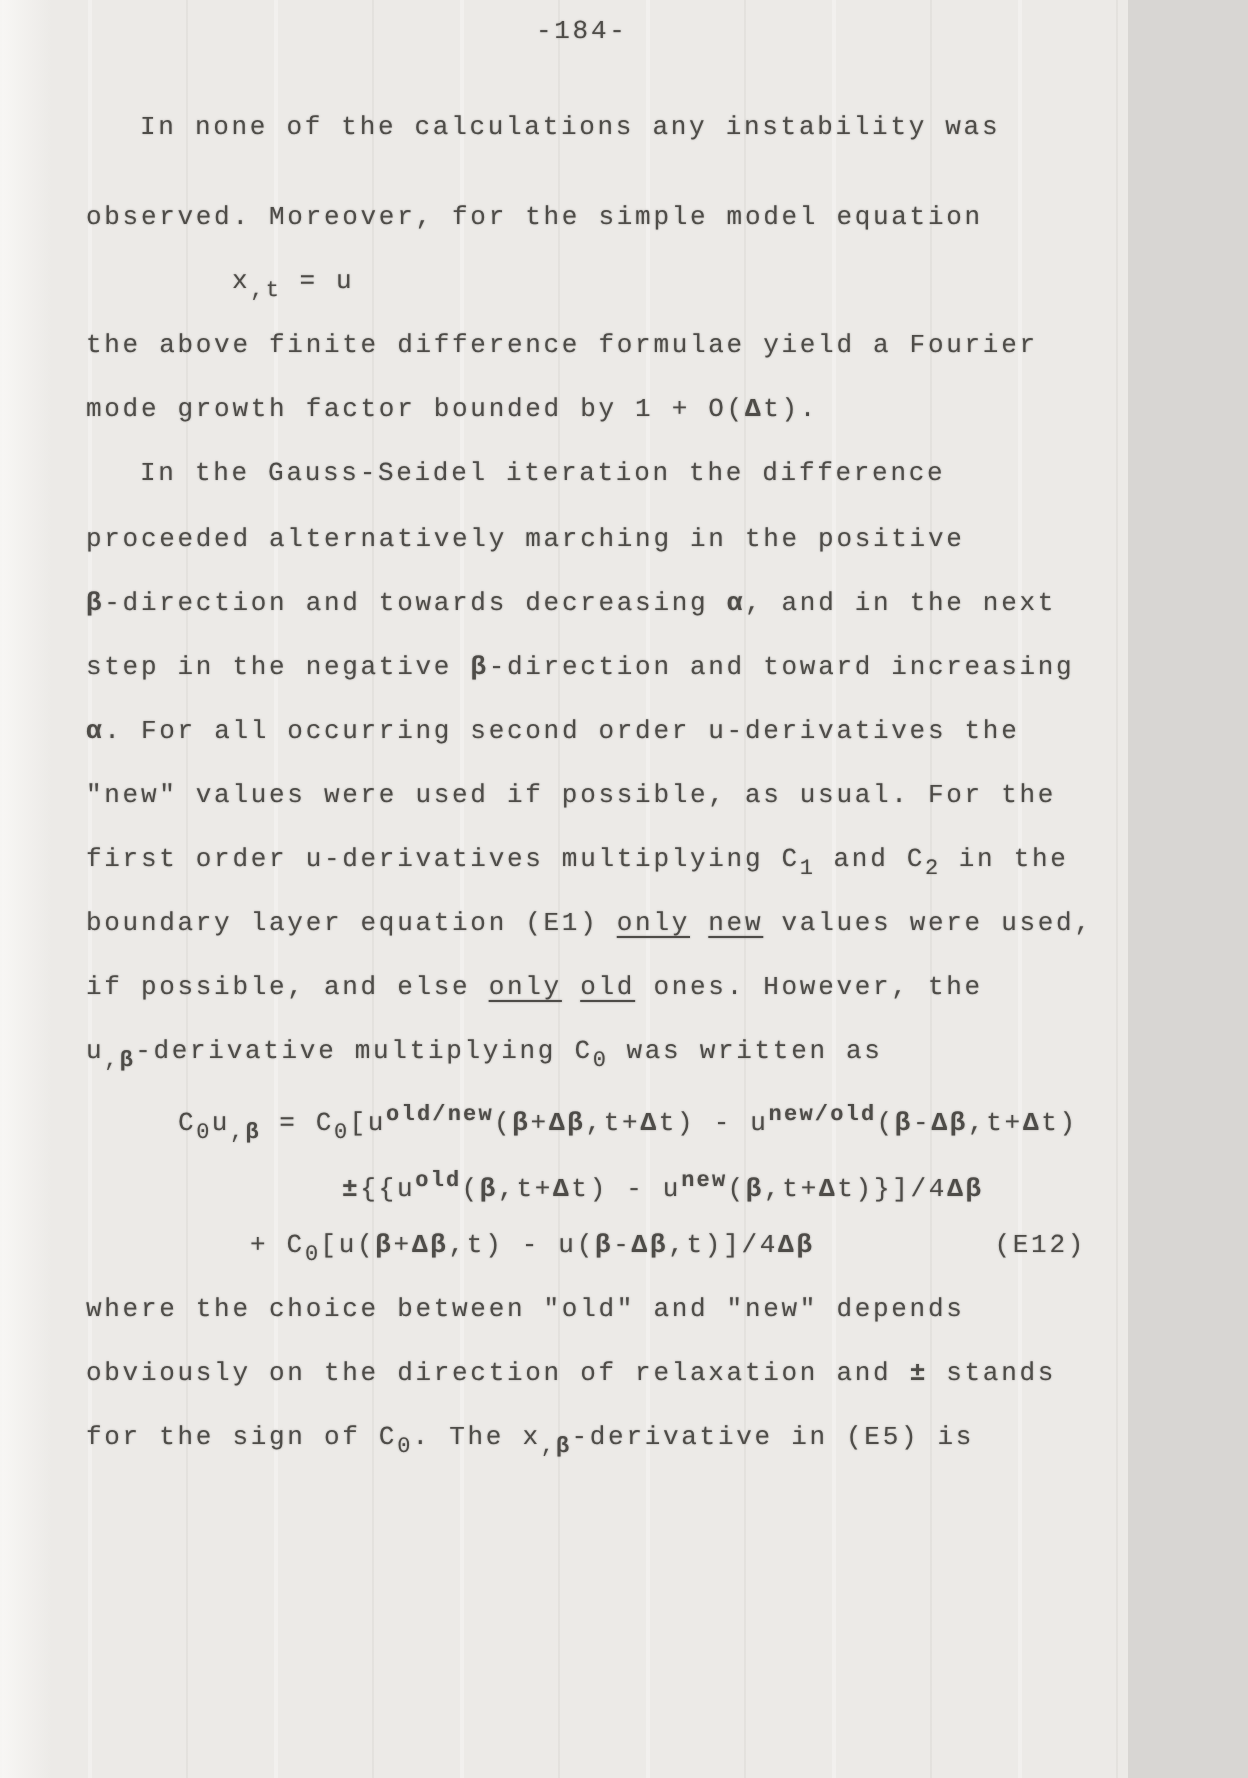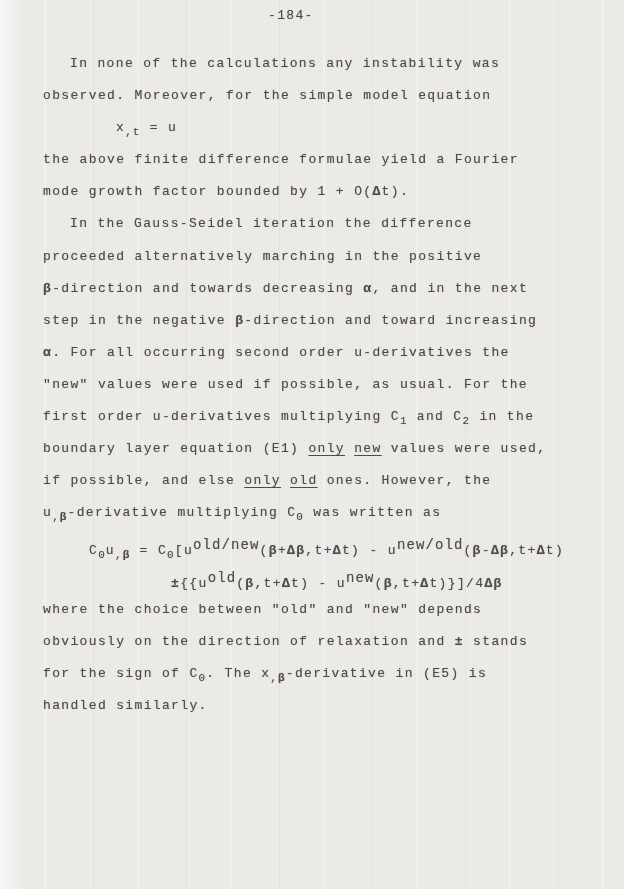--- a/index.html
+++ b/index.html
@@ -3,21 +3,21 @@
 <meta charset="utf-8">
 <style>
   html,body{margin:0;padding:0;}
   body{
     width:624px;height:889px;
     font-family:"Liberation Mono","DejaVu Sans Mono",monospace;
     background:#d8d6d3;
   }
   .sheet{
     position:relative;
-    width:624px;height:889px;
+    width:564px;height:889px;
     overflow:hidden;
     background-color:var(--paper,#eceae7);
     background-image:
       linear-gradient(90deg, rgba(250,249,247,.85) 0px, rgba(250,249,247,0) 26px),
       repeating-linear-gradient(90deg,
         rgba(150,148,140,.10) 0px, rgba(150,148,140,.10) 1px,
         rgba(0,0,0,0) 1px, rgba(0,0,0,0) 93px),
       repeating-linear-gradient(90deg,
         rgba(255,255,255,.30) 44px, rgba(255,255,255,.30) 46px,
         rgba(0,0,0,0) 46px, rgba(0,0,0,0) 137px);
@@ -33,46 +33,46 @@
     font-size:13px;letter-spacing:1.35px;
     color:var(--ink,#4e4c48);
     text-shadow:0 0 1px rgba(78,76,72,.45);
   }
   .line{
     position:relative;
     height:32.1px;line-height:32.1px;
     white-space:pre;
   }
   .tsub{font-size:11px;letter-spacing:1.1px;vertical-align:-4px;}
-  .tsup{font-size:14px;letter-spacing:1.1px;vertical-align:5px;}
+  .tsup{font-size:11px;letter-spacing:1.1px;vertical-align:5px;font-weight:bold;}
   .tul{text-decoration:underline;text-underline-offset:3px;text-decoration-thickness:1px;}
   .g{font-weight:bold;}
   .eqlabel{position:absolute;right:0;top:0;}
 </style>
 </head>
 <body>
 
 <div class="sheet">
   <div class="pagenum">-184-</div>
   <div class="textbody" id="text-body">
       <div class="line" style="padding-left: 27px;">In none of the calculations any instability was</div>
-      <div class="line" style="padding-left: 0px;">observed. Moreover, for the simple model equation</div>
+      <div class="line" style="padding-left: 0px; margin-top: 13px;">observed. Moreover, for the simple model equation</div>
       <div class="line" style="padding-left: 73px;">x<span class="tsub">,t</span> = u</div>
       <div class="line" style="padding-left: 0px;">the above finite difference formulae yield a Fourier</div>
       <div class="line" style="padding-left: 0px;">mode growth factor bounded by 1 + O(<span class="g">Δ</span>t).</div>
       <div class="line" style="padding-left: 27px;">In the Gauss-Seidel iteration the difference</div>
       <div class="line" style="padding-left: 0px;">proceeded alternatively marching in the positive</div>
       <div class="line" style="padding-left: 0px;"><span class="g">β</span>-direction and towards decreasing <span class="g">α</span>, and in the next</div>
       <div class="line" style="padding-left: 0px;">step in the negative <span class="g">β</span>-direction and toward increasing</div>
       <div class="line" style="padding-left: 0px;"><span class="g">α</span>. For all occurring second order u-derivatives the</div>
       <div class="line" style="padding-left: 0px;">"new" values were used if possible, as usual. For the</div>
       <div class="line" style="padding-left: 0px;">first order u-derivatives multiplying C<span class="tsub">1</span> and C<span class="tsub">2</span> in the</div>
       <div class="line" style="padding-left: 0px;">boundary layer equation (E1) <span class="tul">only</span> <span class="tul">new</span> values were used,</div>
       <div class="line" style="padding-left: 0px;">if possible, and else <span class="tul">only</span> <span class="tul">old</span> ones. However, the</div>
       <div class="line" style="padding-left: 0px;">u<span class="tsub">,<span class="g">β</span></span>-derivative multiplying C<span class="tsub">0</span> was written as</div>
       <div class="line" style="padding-left: 46px;">C<span class="tsub">0</span>u<span class="tsub">,<span class="g">β</span></span> = C<span class="tsub">0</span>[u<span class="tsup">old/new</span>(<span class="g">β</span>+<span class="g">Δ</span><span class="g">β</span>,t+<span class="g">Δ</span>t) - u<span class="tsup">new/old</span>(<span class="g">β</span>-<span class="g">Δ</span><span class="g">β</span>,t+<span class="g">Δ</span>t)</div>
       <div class="line" style="padding-left: 128px;"><span class="g">±</span>{{u<span class="tsup">old</span>(<span class="g">β</span>,t+<span class="g">Δ</span>t) - u<span class="tsup">new</span>(<span class="g">β</span>,t+<span class="g">Δ</span>t)}]/4<span class="g">Δ</span><span class="g">β</span></div>
+      <div class="line" style="padding-left: 82px;">+ C<span class="tsub">0</span>[u(<span class="g">β</span>+<span class="g">Δ</span><span class="g">β</span>,t) - u(<span class="g">β</span>-<span class="g">Δ</span><span class="g">β</span>,t)]/4<span class="g">Δ</span><span class="g">β</span><span class="eqlabel">(E12)</span></div>
       <div class="line" style="padding-left: 0px;">where the choice between "old" and "new" depends</div>
       <div class="line" style="padding-left: 0px;">obviously on the direction of relaxation and <span class="g">±</span> stands</div>
       <div class="line" style="padding-left: 0px;">for the sign of C<span class="tsub">0</span>. The x<span class="tsub">,<span class="g">β</span></span>-derivative in (E5) is</div>
-      <div class="line" style="padding-left: 0px;">handled similarly.</div>
     </div>
 </div>
 
 </body></html>

